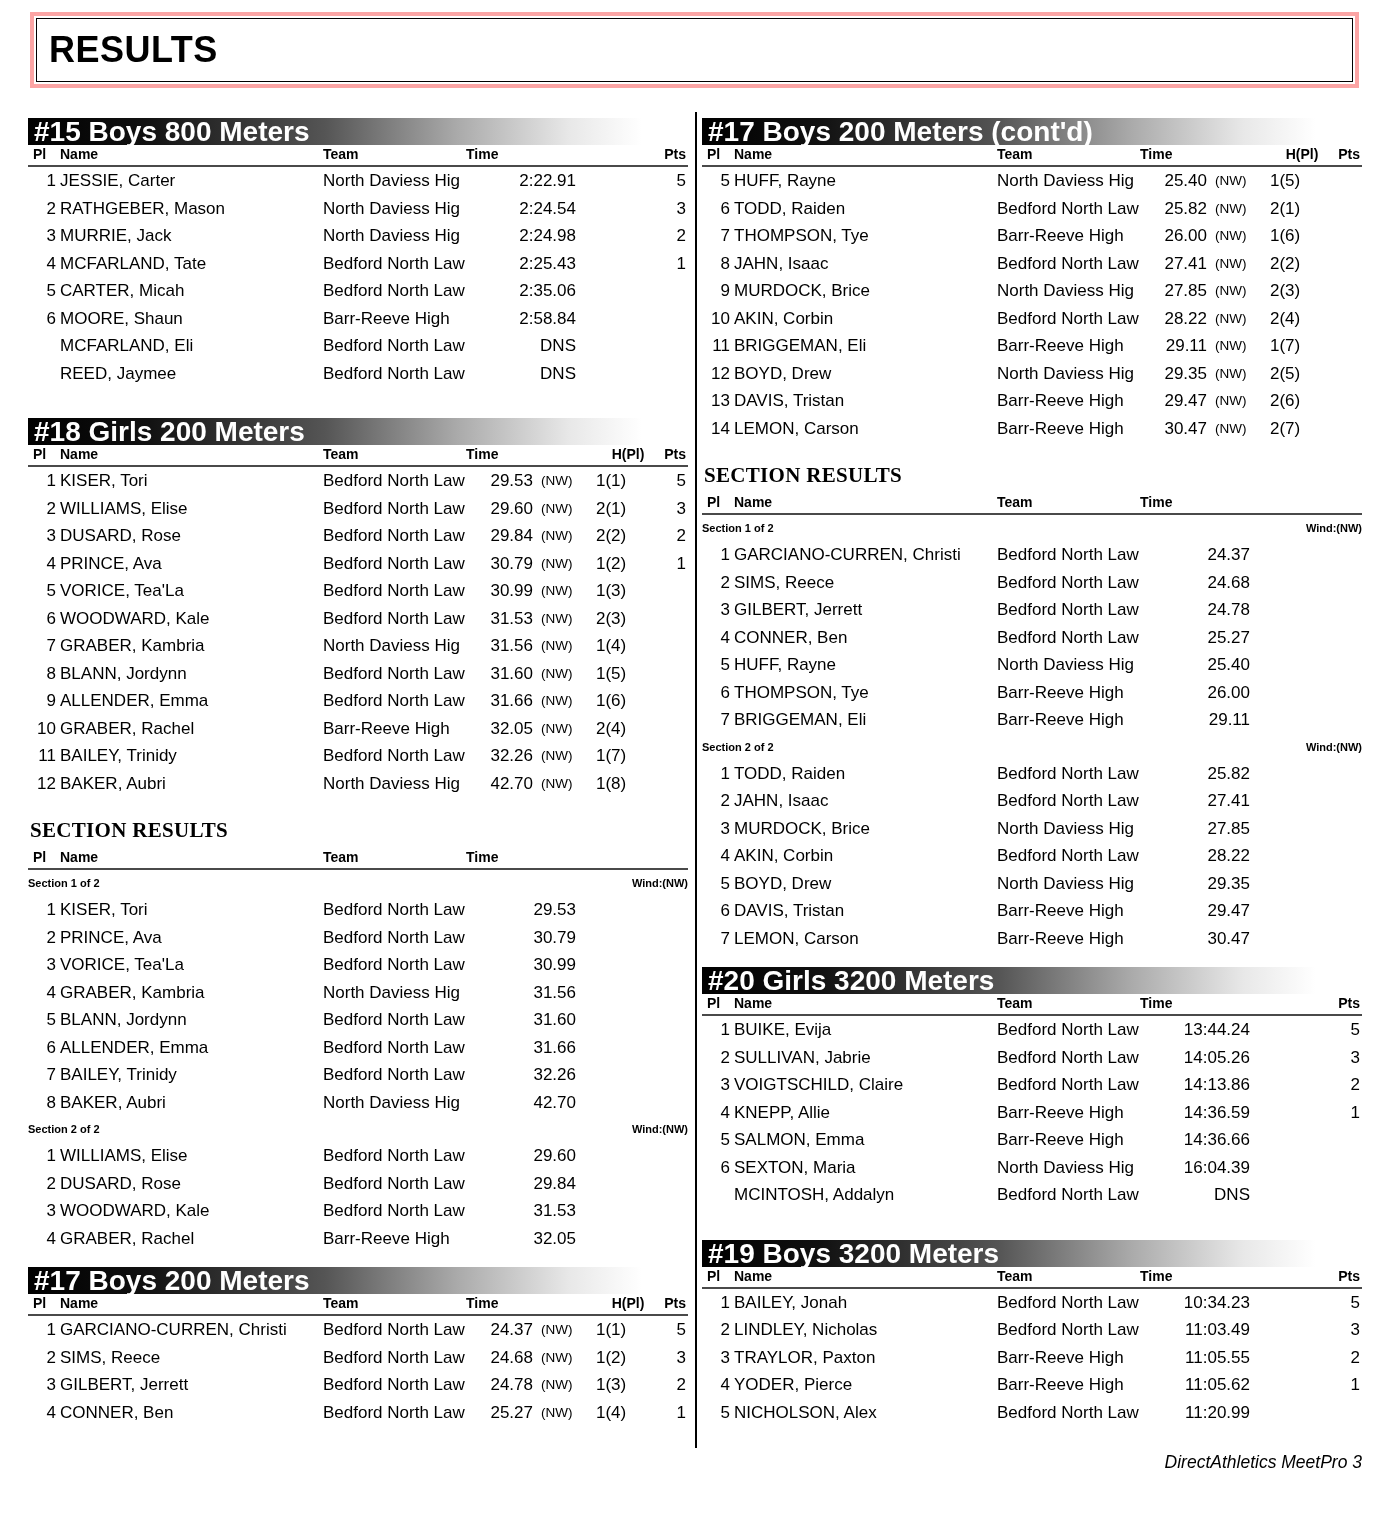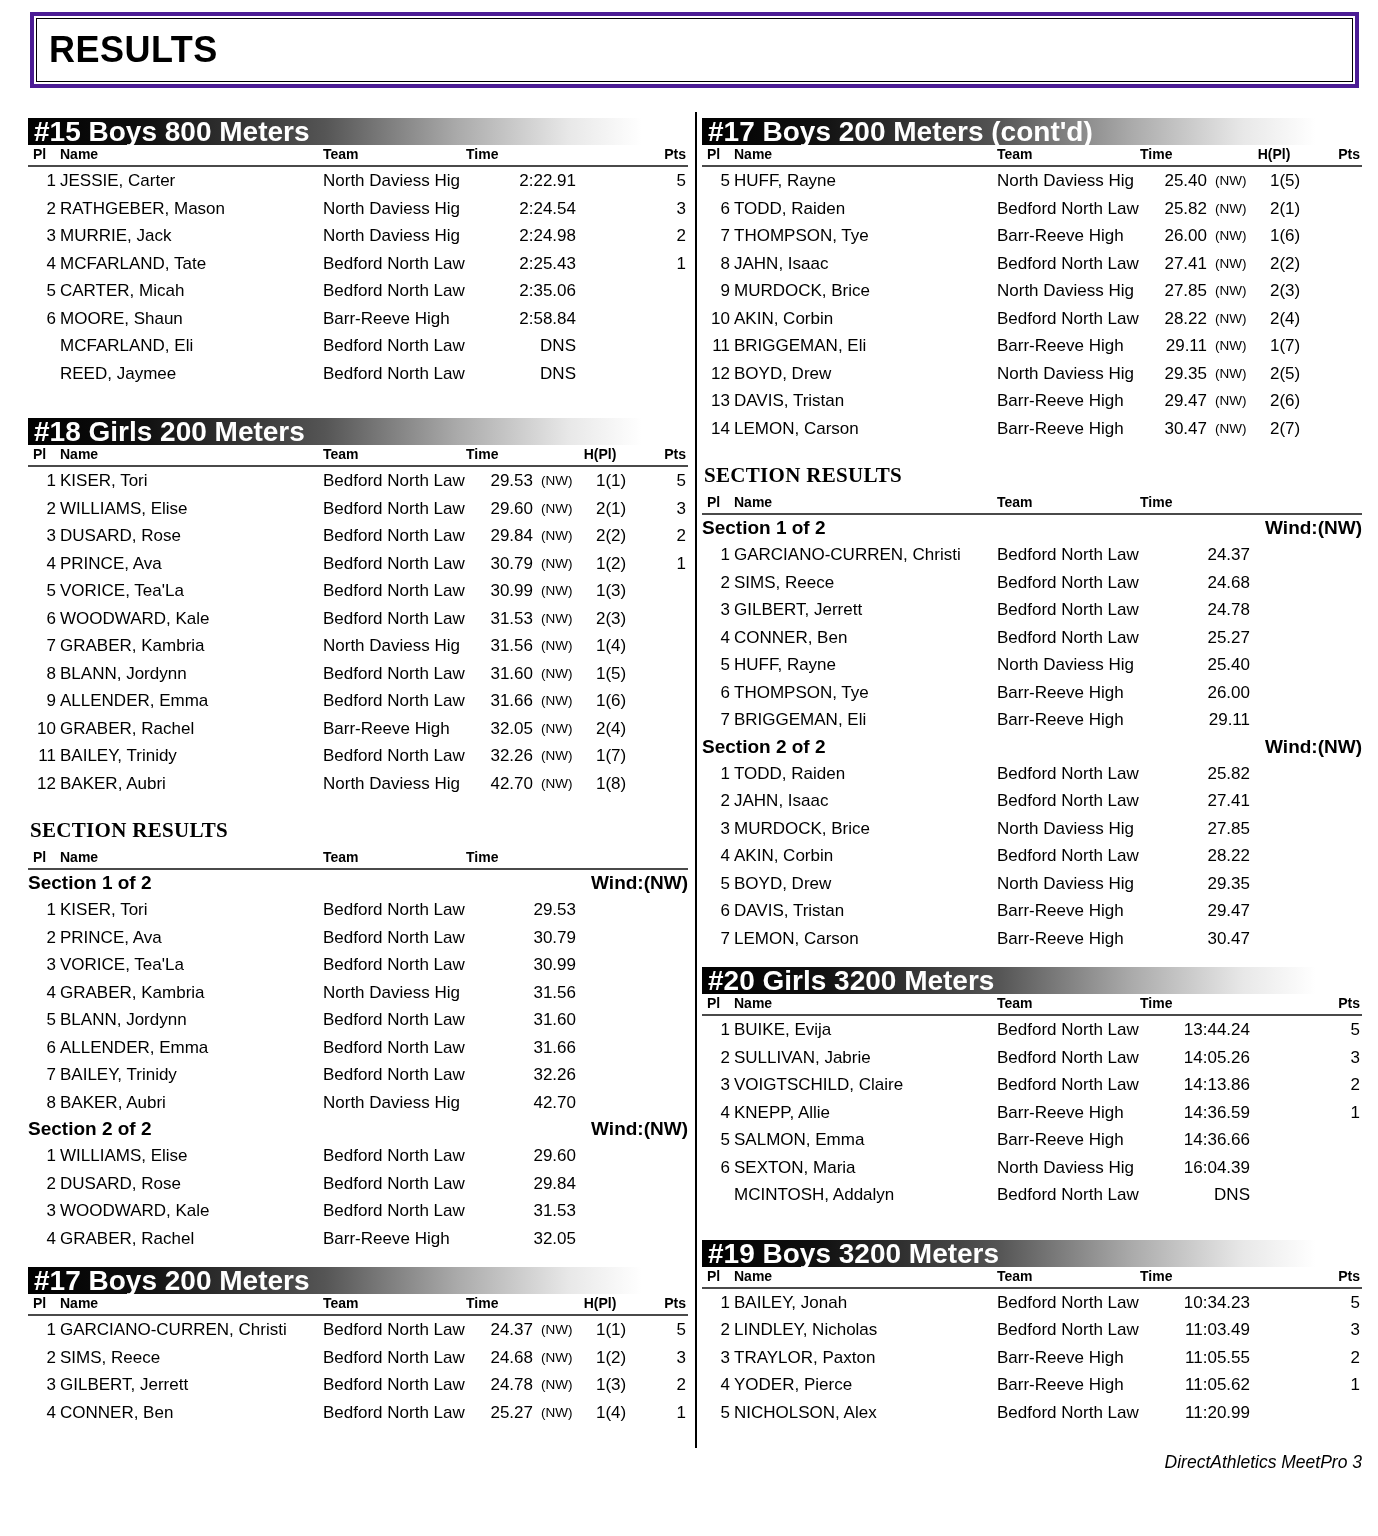--- a/index.html
+++ b/index.html
@@ -1,19 +1,19 @@
 <!DOCTYPE html>
 <html><head>
 <meta charset="utf-8">
 <style>
   html,body{margin:0;padding:0;background:#fff;}
   body{width:1378px;height:1536px;position:relative;font-family:"Liberation Sans",sans-serif;color:#000;overflow:hidden;}
 
   
-  .results-box{position:absolute;left:30px;top:12px;width:1329px;height:76px;border:4px solid #4c1d95;box-sizing:border-box;}
+  .results-box{position:absolute;left:30px;top:12px;width:1329px;height:76px;border:4px solid #fca5a5;box-sizing:border-box;}
   .results-box-inner{position:absolute;left:2px;top:2px;right:2px;bottom:2px;border:1px solid #000;display:flex;align-items:center;}
   .results-title{font-size:36px;font-weight:bold;padding-left:12px;letter-spacing:0.5px;}
 
   
   .col{position:absolute;top:118px;width:660px;}
   .col-left{left:28px;}
   .col-right{left:702px;}
   .divider{position:absolute;left:695px;top:112px;width:2px;height:1336px;background:#000;}
 
   
@@ -23,35 +23,35 @@
     color:#fff;font-weight:bold;font-size:28px;white-space:nowrap;}
   .header-row{position:relative;height:20px;line-height:19px;font-weight:bold;font-size:14px;border-bottom:2.5px solid #4a4a4a;}
   .row{position:relative;height:27.5px;line-height:27.5px;font-size:17px;white-space:nowrap;}
   .row span{position:absolute;}
   .header-row span{position:absolute;}
 
   .h-pl{left:5px;}
   .h-name{left:32px;}
   .h-team{left:295px;}
   .h-time{right:112px;width:110px;}
-  .h-hpl{left:540px;width:64px;text-align:center;}
+  .h-hpl{left:568px;width:64px;text-align:center;}
   .h-pts{right:2px;width:46px;text-align:right;}
 
   .c-pl{left:0;width:28px;text-align:right;}
   .c-name{left:32px;}
   .c-team{left:295px;}
   .c-time{right:112px;width:130px;text-align:right;}
   .c-time-w{right:155px;width:110px;text-align:right;}
   .c-wind{left:513px;font-size:13.5px;}
   .c-hpl{left:568px;width:64px;text-align:left;}
   .c-pts{right:2px;width:46px;text-align:right;}
 
   
   .sr-title{font-size:21px;font-weight:bold;margin:0 0 5px 2px;letter-spacing:0.3px;font-family:Liberation Serif, serif;}
-  .section-label-row{position:relative;height:26px;line-height:26px;font-size:19px;font-weight:bold;}
+  .section-label-row{position:relative;height:26px;line-height:26px;font-size:11px;font-weight:bold;}
   .section-label{position:absolute;left:0;}
   .sr-wind{position:absolute;right:0;display:flex;font-weight:bold;}
 
   .footer{position:absolute;top:1452px;right:16px;font-size:17.5px;font-style:italic;}
 </style>
 </head>
 <body>
 
 <div class="results-box">
   <div class="results-box-inner">

